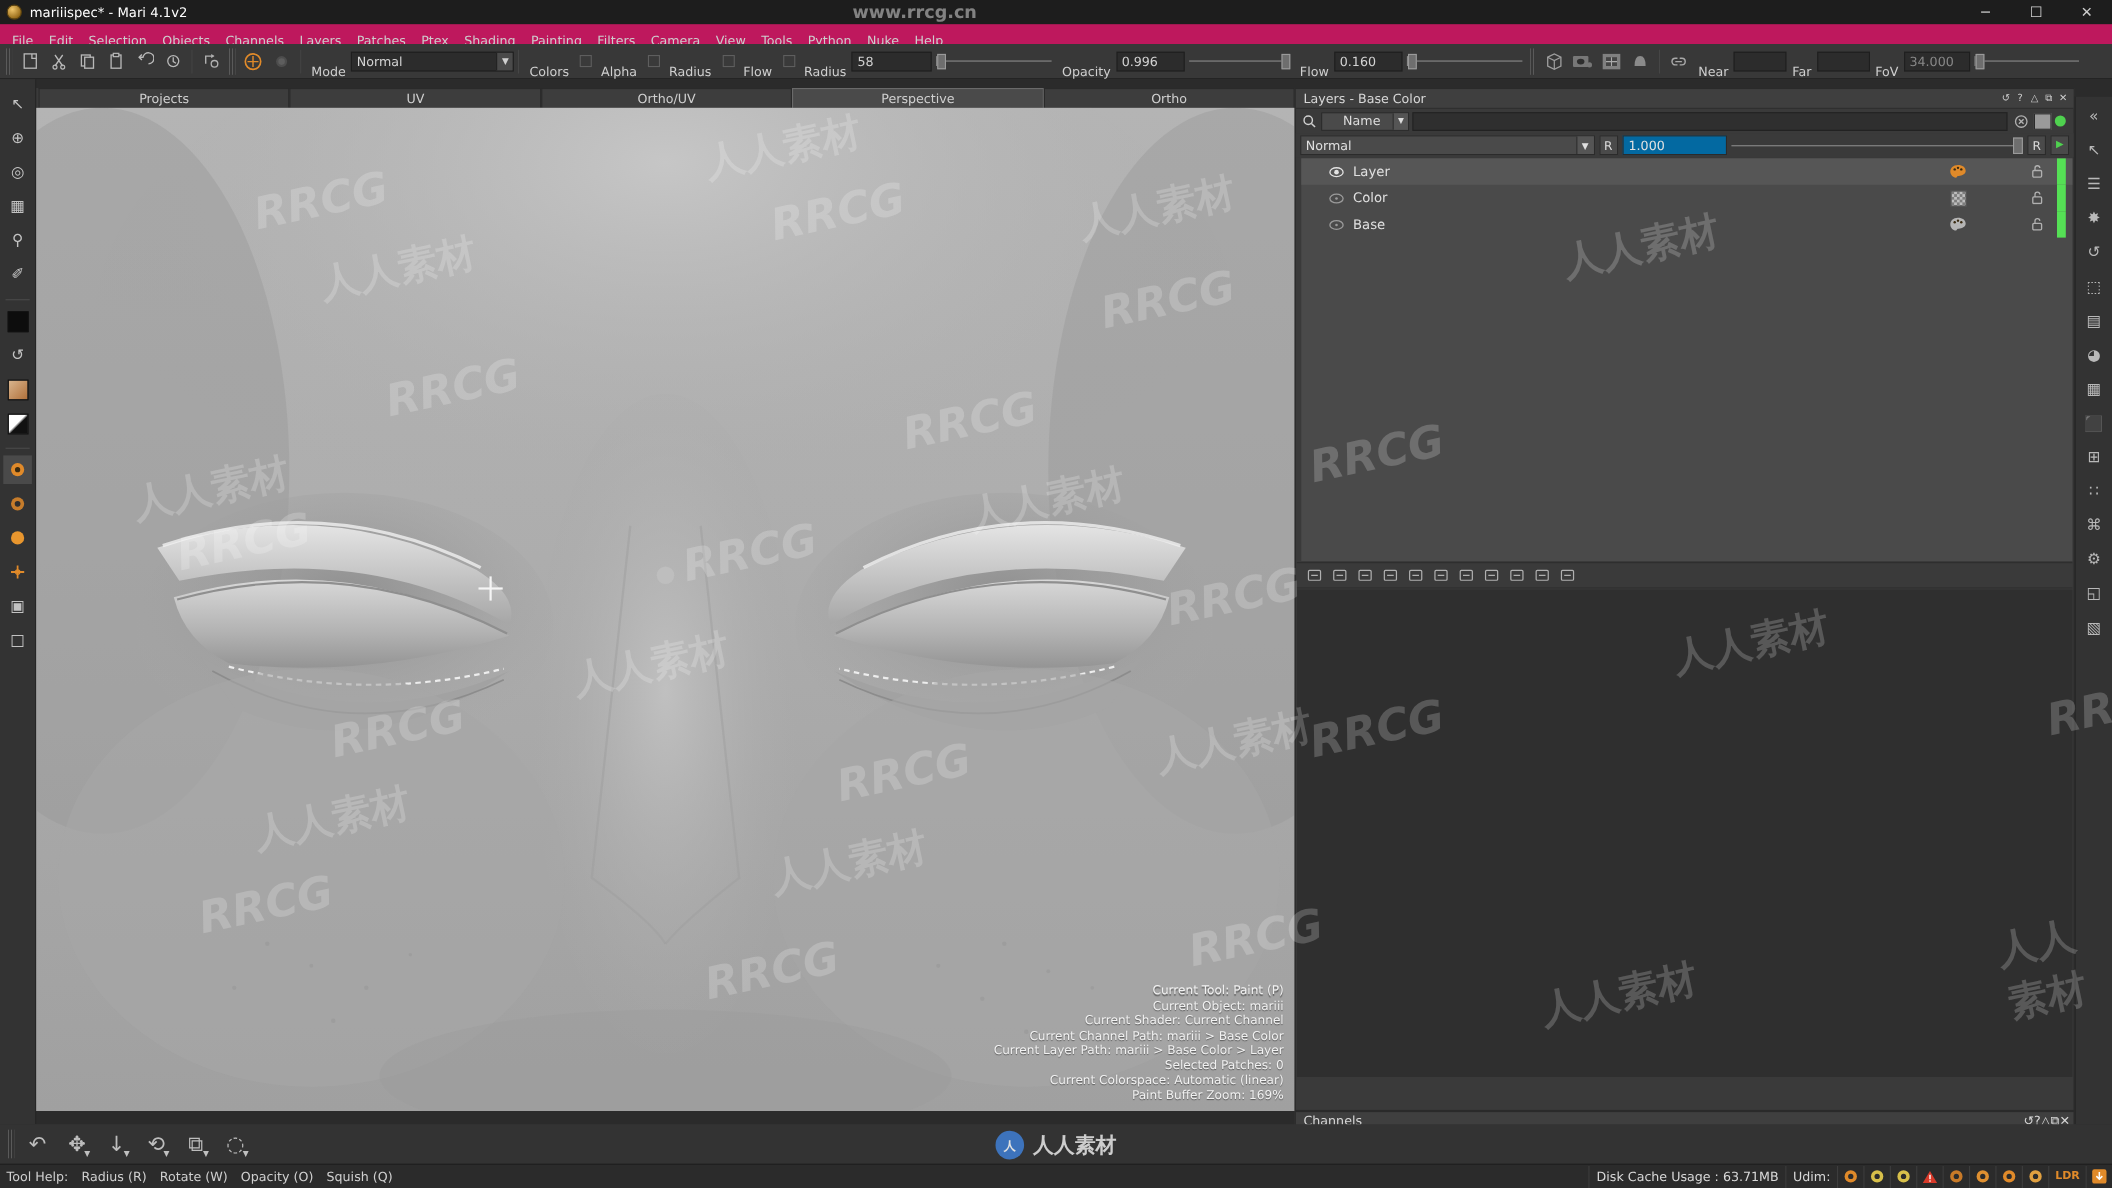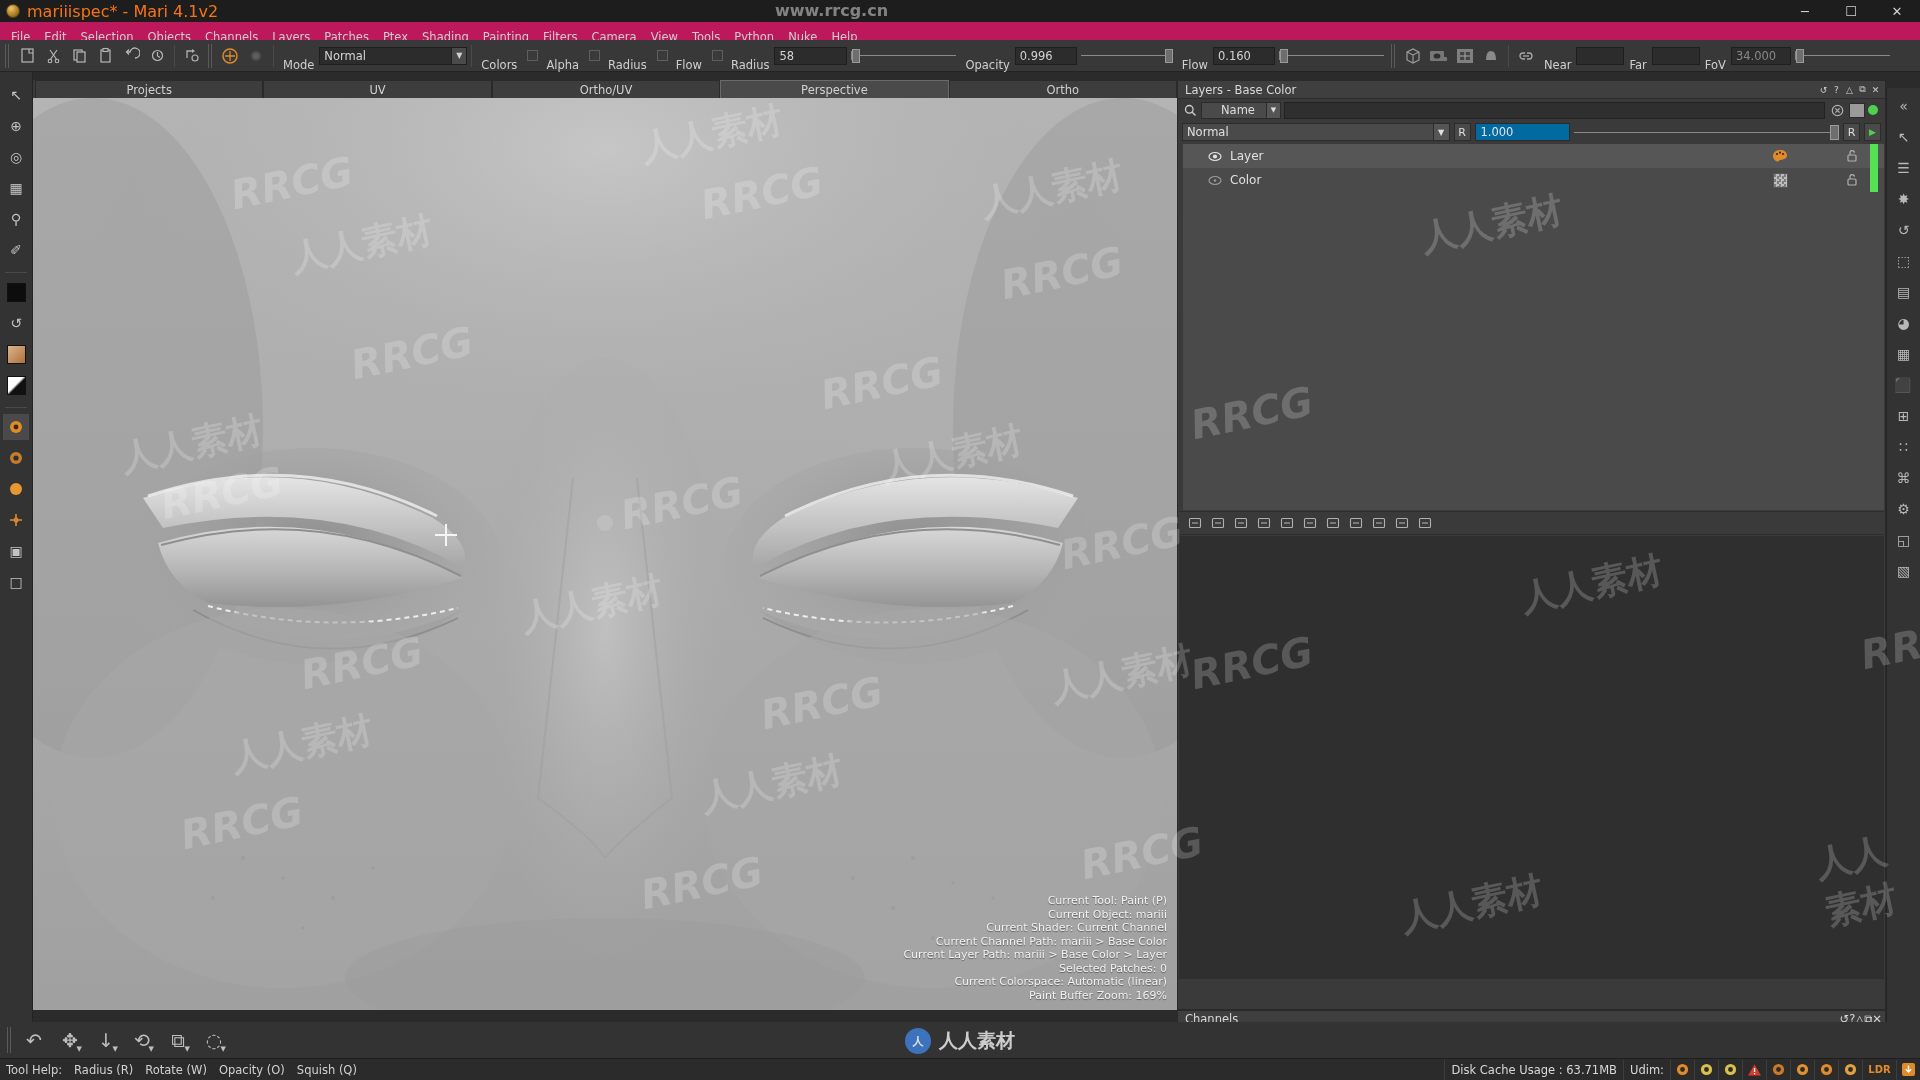--- a/index.html
+++ b/index.html
@@ -16,21 +16,21 @@
   
   .titlebar {
     position: absolute; left: 0; top: 0; width: 1920px; height: 22px;
     background: #1d1d1d; display: flex; align-items: center;
   }
   .titlebar .app-icon {
     width: 14px; height: 14px; margin: 0 7px 0 6px; border-radius: 50%;
     background: radial-gradient(circle at 35% 30%, #f0c56a, #9a6e1c 70%, #6a4a12);
     border: 1px solid #5b420f;
   }
-  .titlebar .title { font-size: 16px; color: #f97316; }
+  .titlebar .title { font-size: 12px; color: #ffffff; }
   .win-btns { position: absolute; right: 0; top: 0; height: 22px; display: flex; }
   .win-btn {
     width: 46px; height: 22px; display: flex; align-items: center; justify-content: center;
     color: #cfcfcf; font-size: 13px; line-height: 1;
   }
 
   
   .menubar {
     position: absolute; left: 0; top: 22px; width: 1920px; height: 35px;
     background: #be185d; display: flex; align-items: center; padding-left: 4px;
@@ -623,20 +623,42 @@
           <span class="layer-name">Color</span>
           <span class="layer-thumb">
             <span style="width:15px;height:15px;background:repeating-conic-gradient(#bdbdbd 0 25%,#7d7d7d 0 50%) 0 0/5px 5px;border:1px solid #555;"></span>
           </span>
           <span class="layer-lock"><svg width="12" height="13" viewBox="0 0 12 13">
               <rect x="2" y="6" width="8" height="6" rx="1" fill="none" stroke="#b0b0b0" stroke-width="1.2"></rect>
               <path d="M4 6 L4 4 A2.2 2.2 0 0 1 8.4 3.8" fill="none" stroke="#b0b0b0" stroke-width="1.2"></path>
             </svg></span>
           <span class="layer-strip" style="background: rgb(85, 224, 85);"></span>
         </div>
+        <div class="layer-row">
+          <span class="layer-eye">
+            <svg width="14" height="11" viewBox="0 0 14 11">
+              <ellipse cx="7" cy="5.5" rx="6" ry="4" fill="none" stroke="#9a9a9a" stroke-width="1.2"></ellipse>
+              <circle cx="7" cy="5.5" r="1.2" fill="#9a9a9a"></circle>
+            </svg>
+          </span>
+          <span class="layer-name">Base</span>
+          <span class="layer-thumb">
+            <svg width="16" height="14" viewBox="0 0 16 14">
+              <path d="M8 1 C3.5 1 1 4 1 7 C1 10 3.5 12.5 6 12.5 C7.2 12.5 7 11 8 11 C9.6 11 15 10 15 6.5 C15 3 12 1 8 1 Z" fill="#b5b5b5"></path>
+              <circle cx="5" cy="5" r="1.1" fill="#3a2a10"></circle>
+              <circle cx="8" cy="3.6" r="1.1" fill="#3a2a10"></circle>
+              <circle cx="11" cy="5" r="1.1" fill="#3a2a10"></circle>
+            </svg>
+          </span>
+          <span class="layer-lock"><svg width="12" height="13" viewBox="0 0 12 13">
+              <rect x="2" y="6" width="8" height="6" rx="1" fill="none" stroke="#b0b0b0" stroke-width="1.2"></rect>
+              <path d="M4 6 L4 4 A2.2 2.2 0 0 1 8.4 3.8" fill="none" stroke="#b0b0b0" stroke-width="1.2"></path>
+            </svg></span>
+          <span class="layer-strip" style="background: rgb(85, 224, 85);"></span>
+        </div>
       </div>
 
     <div class="layer-toolbar" id="layertb">
         <div class="ltb-icon">
           <svg width="14" height="14" viewBox="0 0 14 14">
             <rect x="1.5" y="2.5" width="11" height="9" rx="1" fill="none" stroke="#b0b0b0" stroke-width="1.1"></rect>
             <path d="M4 7 L10 7" stroke="#b0b0b0" stroke-width="1.1"></path>
           </svg>
         </div>
         <div class="ltb-icon">

